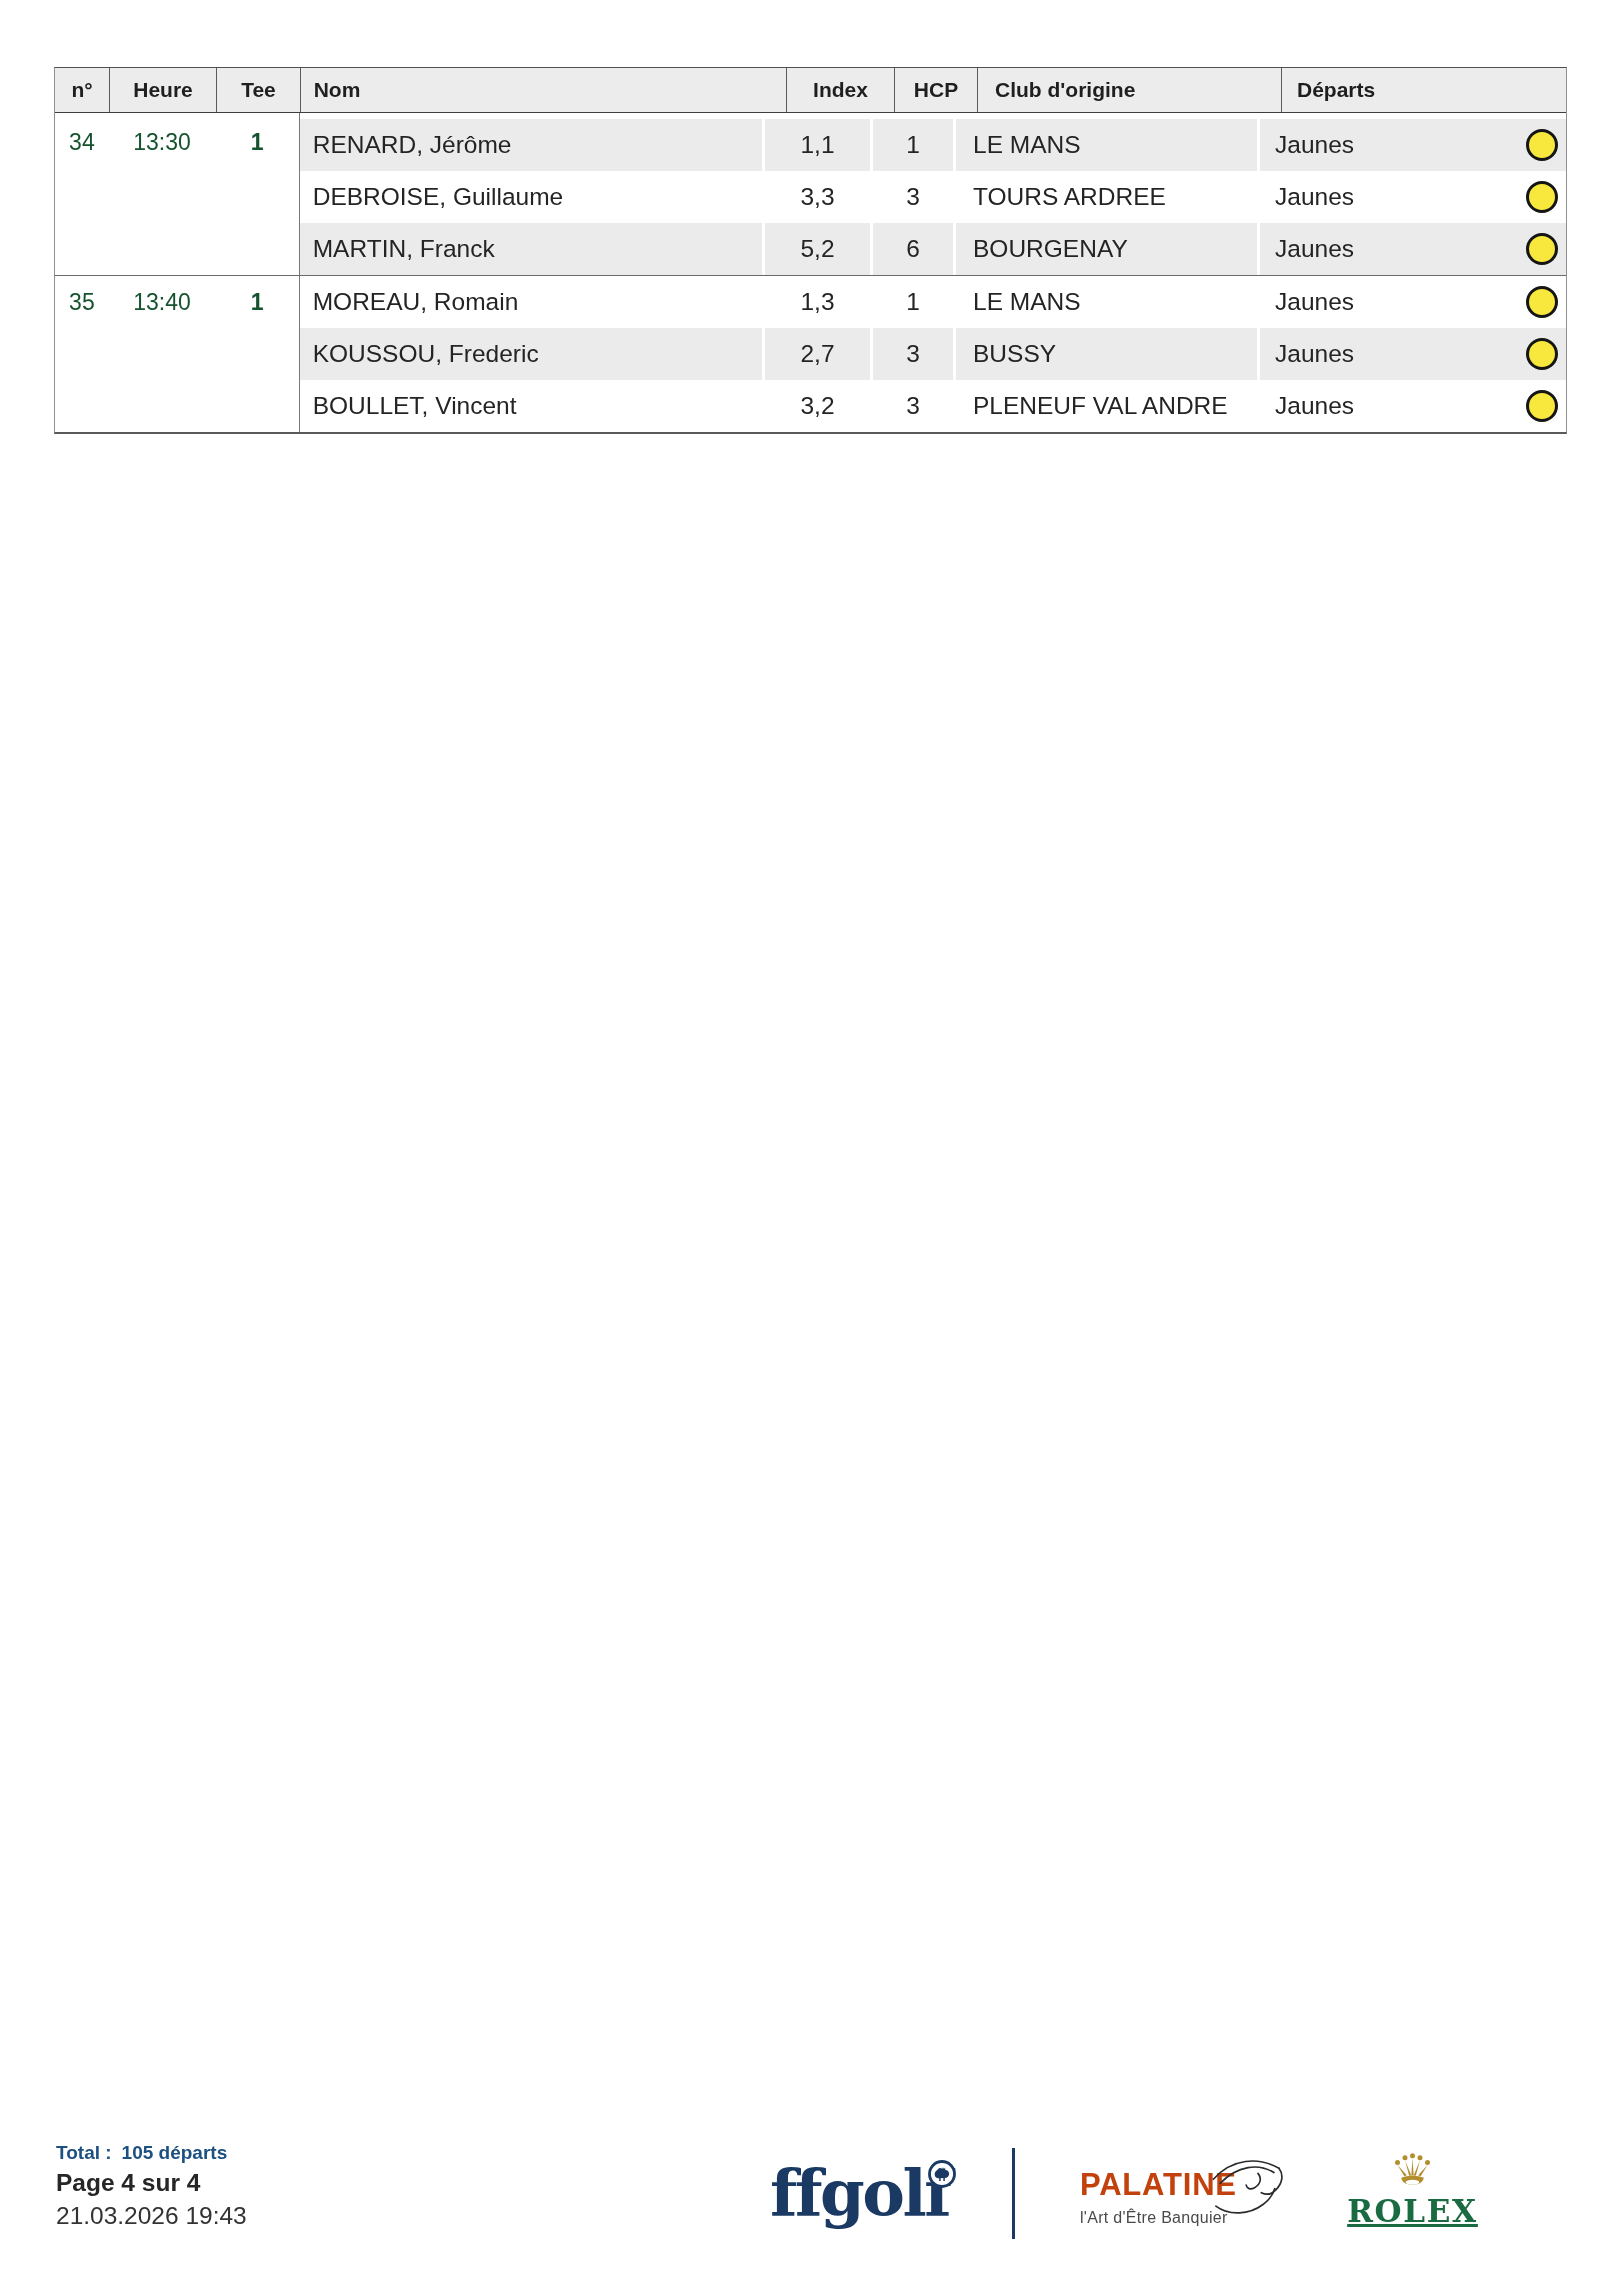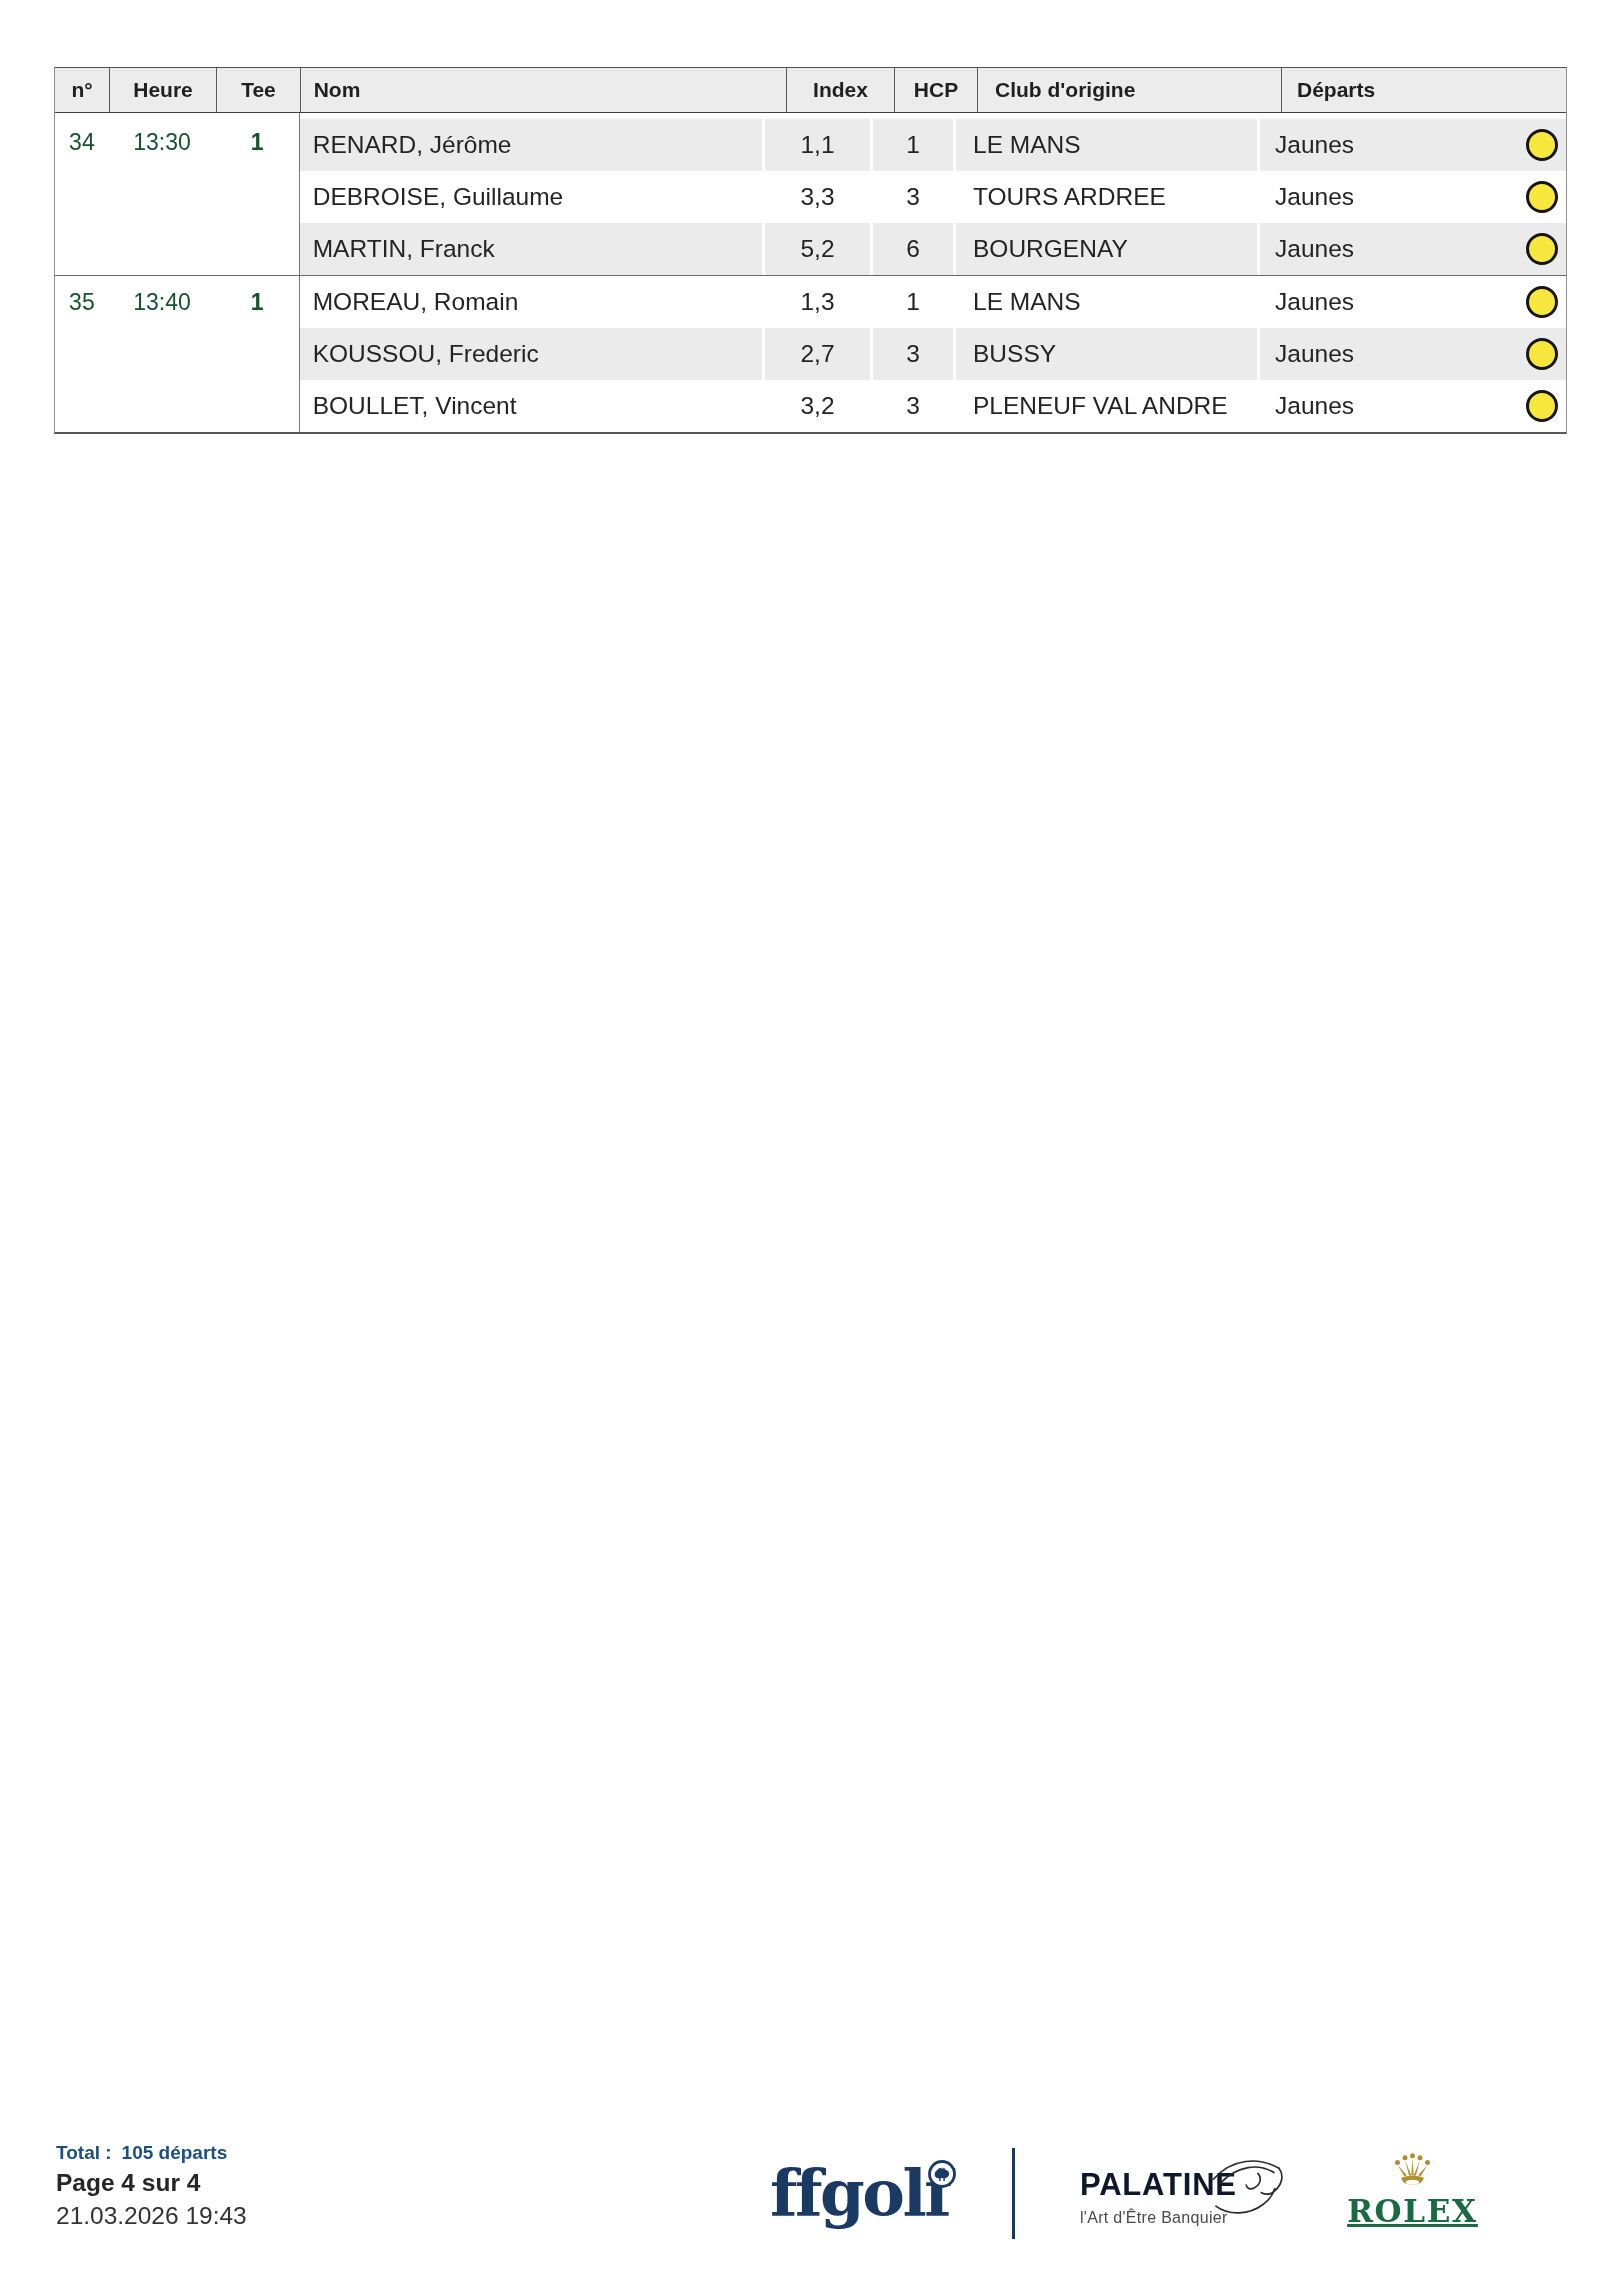--- a/index.html
+++ b/index.html
@@ -81,21 +81,21 @@
   .ffgolf-logo { position:absolute; left:770px; top:2153px; width:177px; height:84px;margin-top:8px; }
   .ffgolf-text {
     font-family:"DejaVu Serif", serif; font-weight:bold; font-size:64px;
     color:#1b3a63; letter-spacing:-2.5px; line-height:1;
   }
   .rooster-badge { position:absolute; right:-10px; top:-1.7px; }
 
   .logo-divider { position:absolute; left:1012px; top:2148px; width:2.5px; height:91px; background:#1b3a63; }
 
   .palatine-logo { position:absolute; left:1080px; top:2167px; }
-  .palatine-name { font-size:31px; font-weight:bold; color:#0f172a; letter-spacing:0.8px; font-family:"Liberation Sans",sans-serif; }
+  .palatine-name { font-size:31px; font-weight:bold; color:#c2410c; letter-spacing:0.8px; font-family:"Liberation Sans",sans-serif; }
   .palatine-tagline { font-size:16px; color:#4a4a4a; margin-top:6px; letter-spacing:0.3px; }
   .horse-badge { position:absolute; left:1208px; top:2154px; }
 
   .rolex-logo { position:absolute; left:1345px; top:2152px; width:135px; text-align:center; }
   .rolex-name {
     font-family:"DejaVu Serif", serif; font-weight:bold; font-size:31px;
     color:#1a6b42; letter-spacing:1.7px; margin-top:2.5px;text-decoration:underline;
   }
 </style>
 </head>

